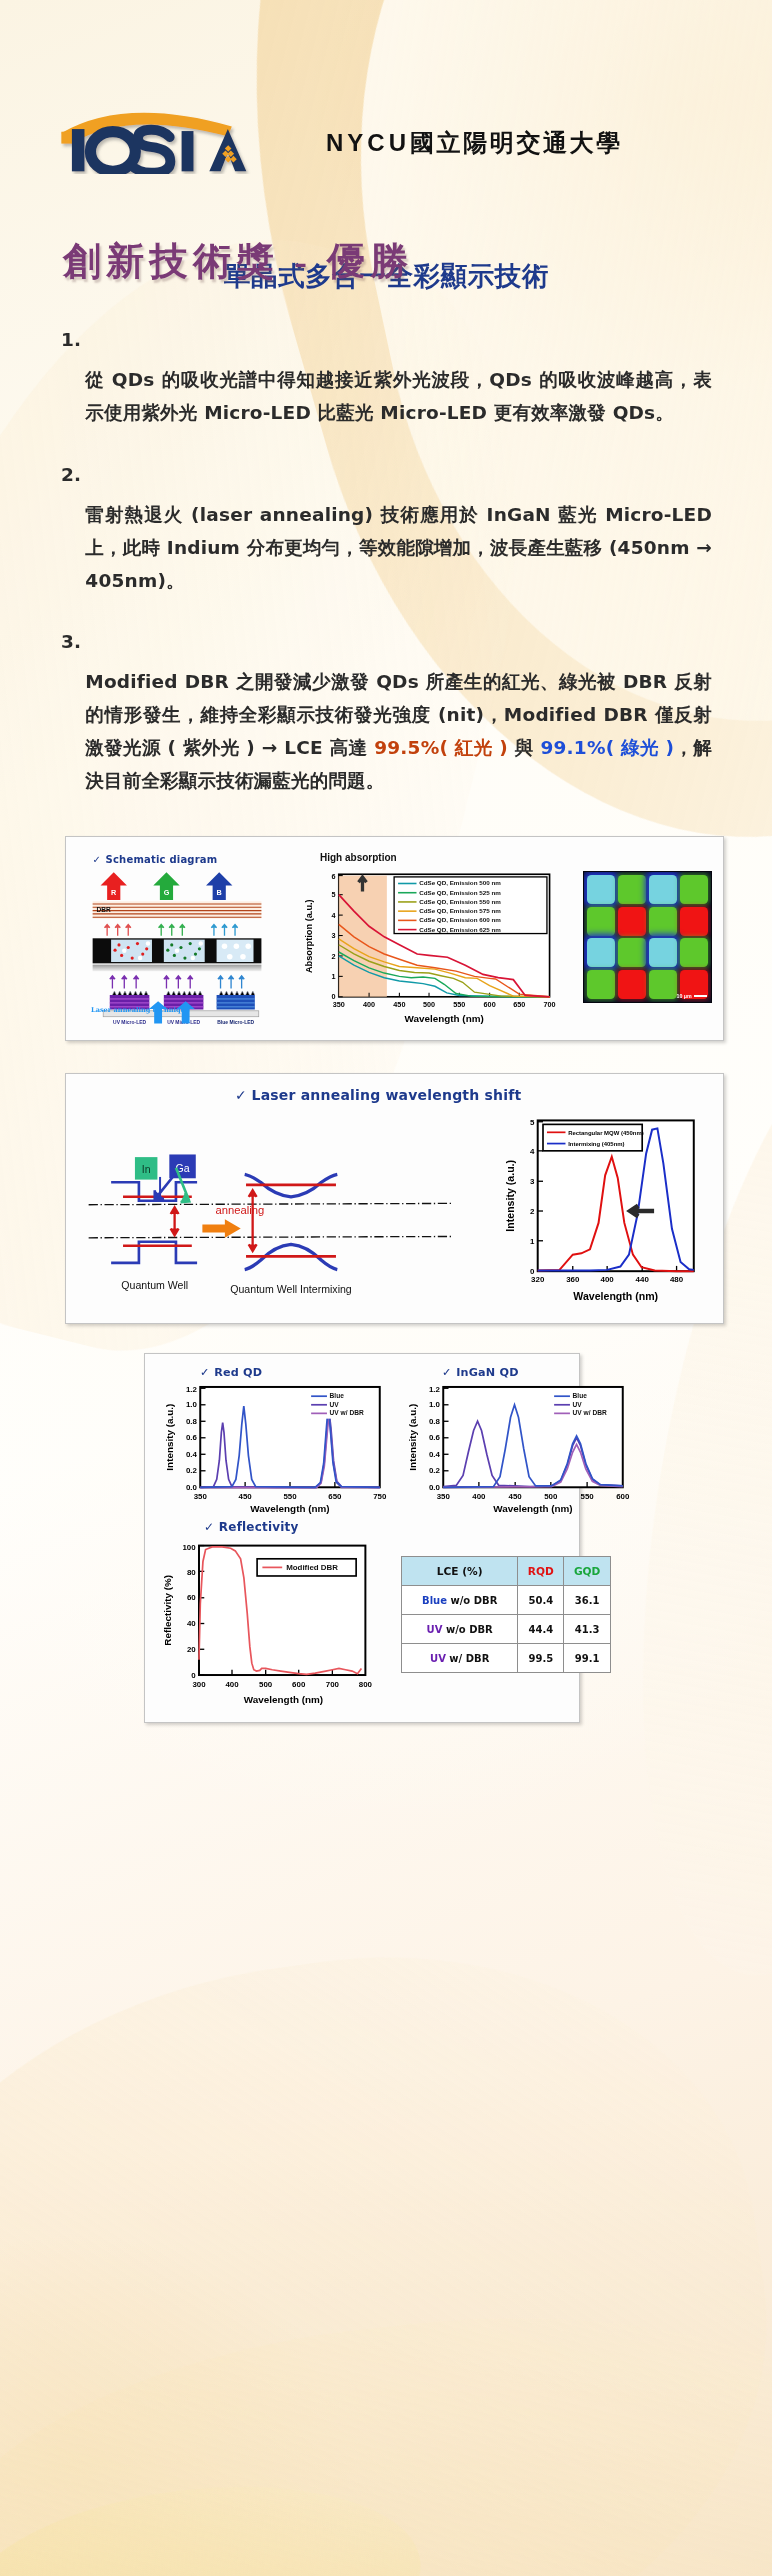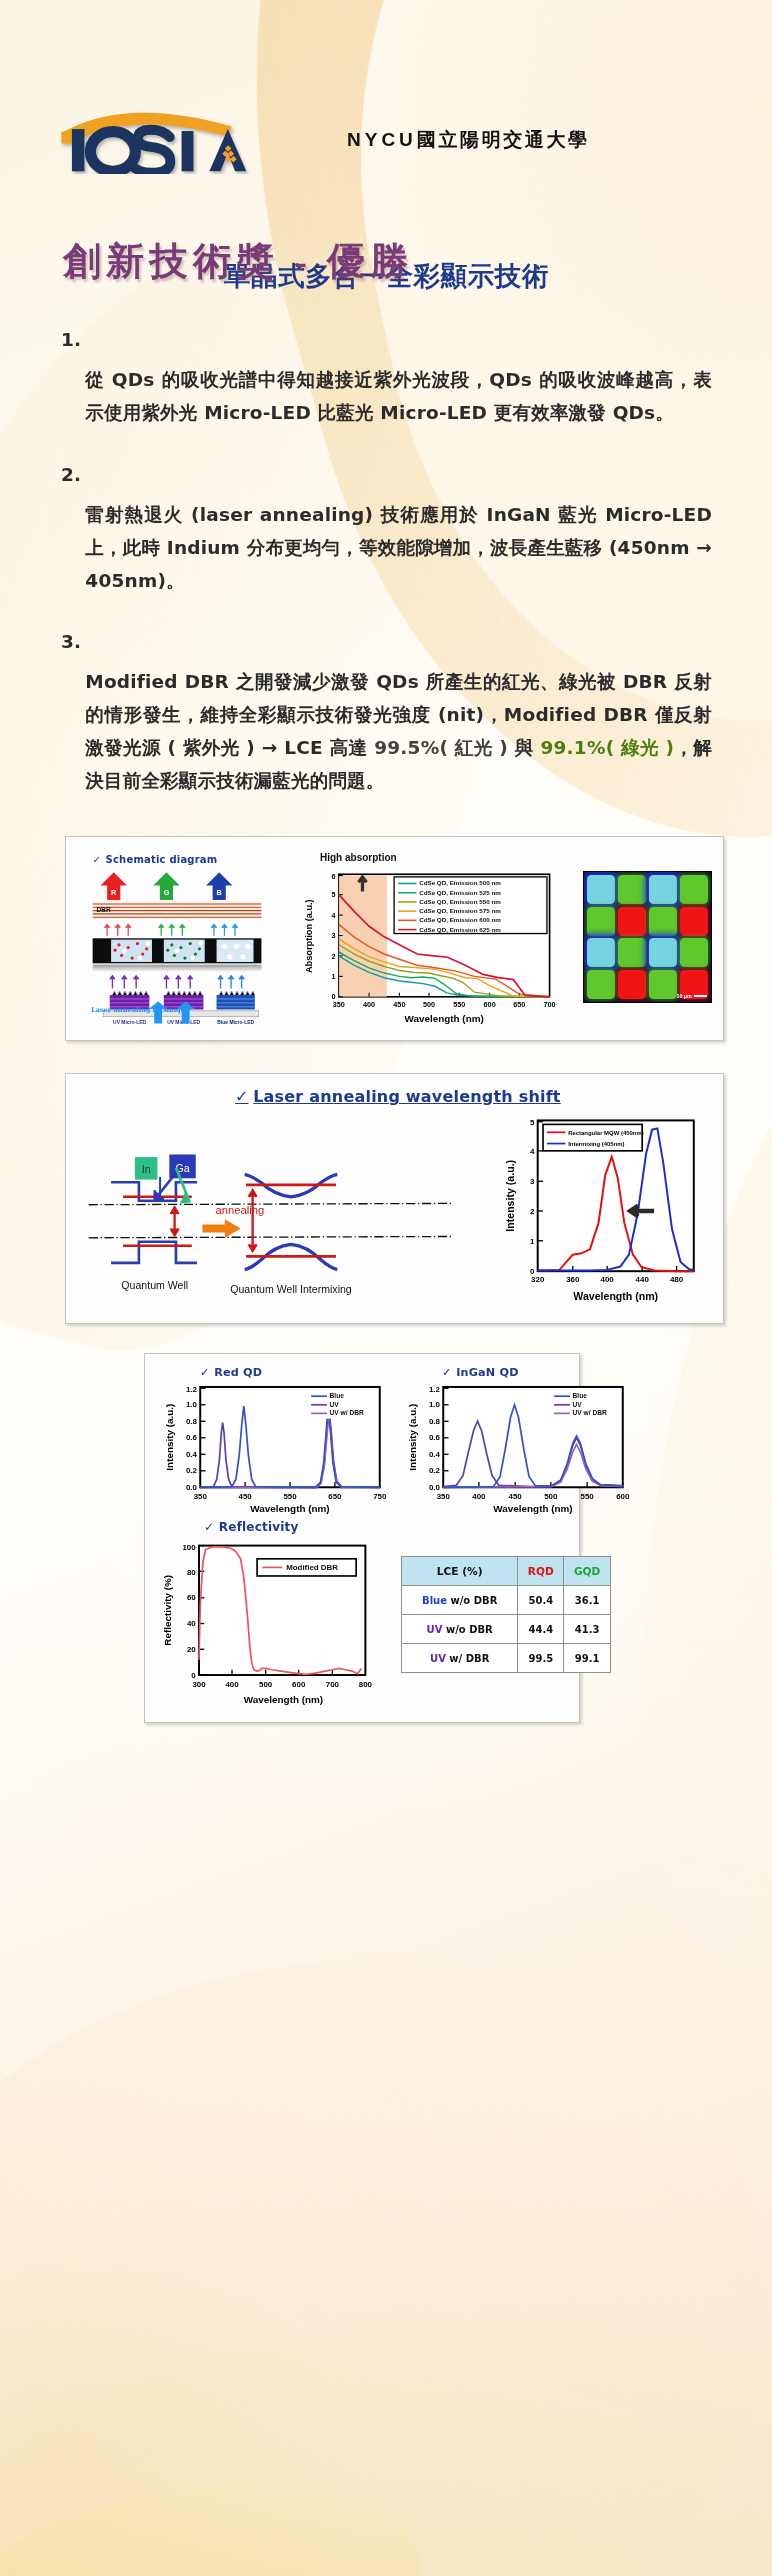--- a/index.html
+++ b/index.html
@@ -45,22 +45,22 @@
 
   .page { position:relative; z-index:2; width:773px; }
 
   
   .header { position:relative; height:198px; }
 
   .logo { position:absolute; left:52px; top:100px; width:205px; height:74px; }
   .logo svg { display:block; }
 
   .univ {
-    position:absolute; left:347px; top:127px;
-    font-size:19px; font-weight:700; letter-spacing:0.7px; color:#121212;
+    position:absolute; left:326px; top:127px;
+    font-size:24px; font-weight:700; letter-spacing:0.7px; color:#121212;
     white-space:nowrap;
     font-family:"DejaVu Sans","Liberation Sans", sans-serif;
   }
   .univ .en { letter-spacing:4px; font-family:"Liberation Sans", sans-serif; }
   .univ .zh { letter-spacing:2.6px; }
 
   .award {
     position:absolute; left:63px; top:196px;
     font-size:38px; font-weight:700; letter-spacing:5.3px;
     color:#7a3a76;
@@ -87,22 +87,22 @@
     font-family:"DejaVu Sans","Liberation Sans", sans-serif;
   }
 
   
   .list { margin:30px 61px 0 61px; }
   .li { display:flex; margin-bottom:29px; color:#2b2b2b; font-weight:700;
         font-size:18.5px; line-height:1.78; letter-spacing:0.2px;
         font-family:"DejaVu Sans","Liberation Sans", sans-serif; }
   .li .num { flex:0 0 auto; padding-right:4px; }
   .li .txt { flex:1 1 auto; text-align:justify;margin-top:40px; }
-  .red   { color:#404040; }
-  .green { color:#4d7c0f; }
+  .red   { color:#c2410c; }
+  .green { color:#1d4ed8; }
 
   
   .panel {
     position:relative; background:#fdfdfd;
     border:0.7px solid #c4c4c4;
     box-shadow:2px 2px 3.3px rgba(0,0,0,.18);
   }
   .p1 { margin:38px 0 0 65px; width:659px; height:205px; }
   .p2 { margin:32px 0 0 65px; width:659px; height:251px; }
   .p3 { margin:29px 0 0 144px; width:436px; height:370px; }
@@ -133,21 +133,21 @@
              gap:2.6px; padding:3.3px; }
   .led { border-radius:4.6px; }
   .led.cy { background:#76d3e0; box-shadow:0 0 6px 3.3px #1f37c8; }
   .led.gr { background:#5ec82c; box-shadow:0 0 4px 1.3px rgba(80,190,40,.5); }
   .led.rd { background:#f01414; box-shadow:0 0 4px 1.3px rgba(230,20,20,.45); }
   .scalebar { position:absolute; right:4px; bottom:3.3px; color:#fff;
               font-size:5.3px; font-weight:700; display:flex; align-items:center; gap:2px; }
   .scalebar i { display:block; width:13.2px; height:2px; background:#fff; }
 
   
-  .p2-head { position:absolute; left:169px; top:13.2px; font-size:16px;text-decoration:underline; }
+  .p2-head { position:absolute; left:169px; top:13.2px; font-size:14px; }
   .qwdiag { position:absolute; left:20px; top:42px; width:410px; height:192px; }
   .shiftchart { position:absolute; left:436px; top:41px; width:205px; height:196px; }
 
   
   .p3-red   { position:absolute; left:55px;  top:12px; font-size:11.2px; }
   .p3-green { position:absolute; left:297px; top:12px; font-size:11.2px; }
   .p3-refl  { position:absolute; left:59px;  top:166px; font-size:12px; }
   .redqd   { position:absolute; left:13.2px;  top:29px;  width:231px; height:132px; }
   .greenqd { position:absolute; left:256px; top:29px;  width:231px; height:132px; }
   .reflect { position:absolute; left:13.2px;  top:185px; width:218px; height:173px; }

